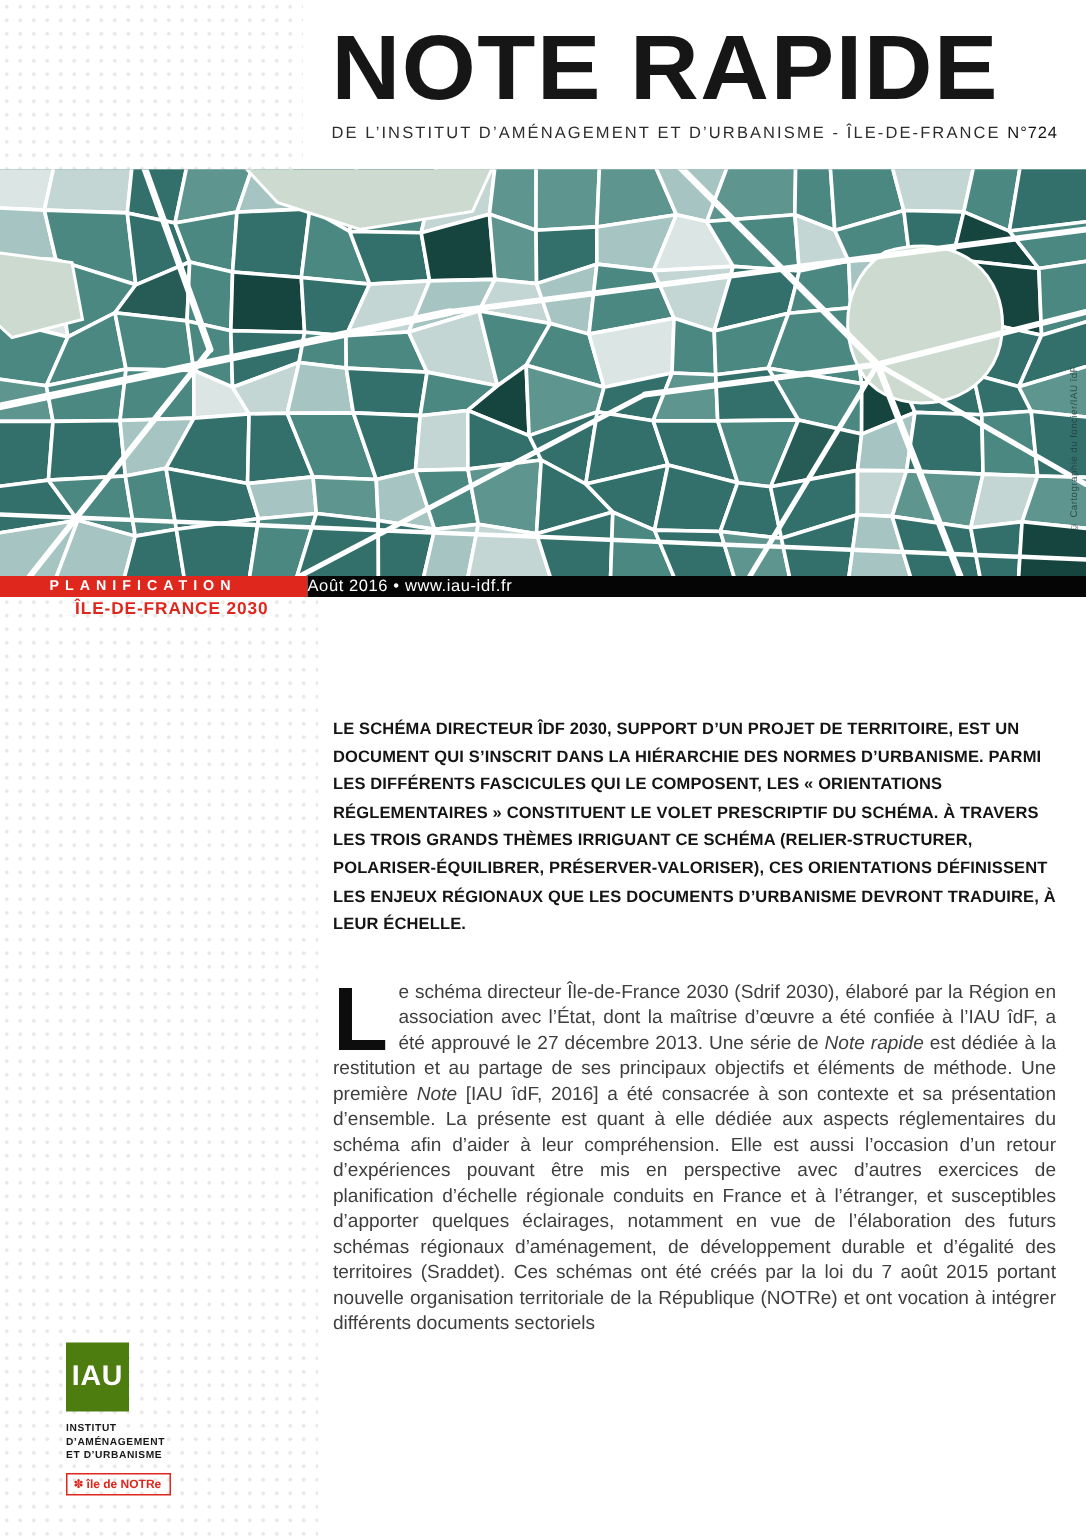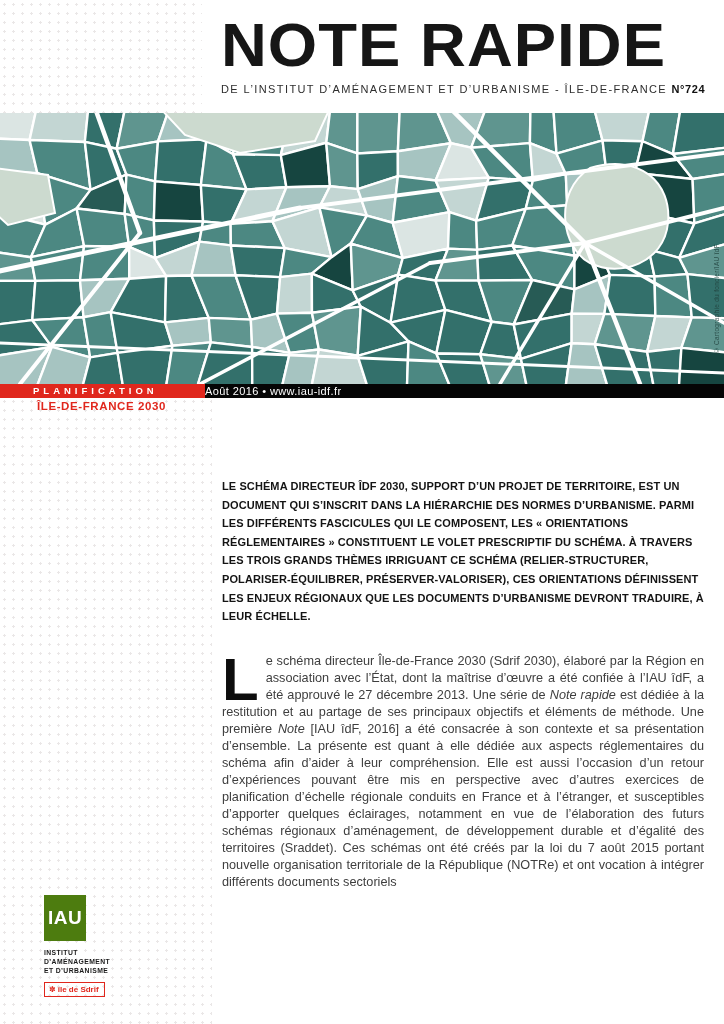--- a/index.html
+++ b/index.html
@@ -20,21 +20,21 @@
   
   .masthead{position:absolute;left:221px;top:14px;width:486px;}
   .masthead-title{
     font-size:61px;font-weight:bold;letter-spacing:1px;color:#161616;
     line-height:1.04;white-space:nowrap;transform:scaleX(1.04);transform-origin:left;
   }
   .masthead-sub{
     margin-top:6px;font-size:11px;color:#2d2d2d;letter-spacing:1.4px;
     white-space:nowrap;
   }
-  .masthead-sub b{font-weight:bold;color:#111;letter-spacing:0.6px;}
+  .masthead-sub b{font-weight:normal;color:#111;letter-spacing:0.6px;}
 
   
   .map-band{position:absolute;left:0;top:113px;width:724px;height:271px;background:#4c8882;}
   .map-band svg{display:block;}
   .map-credit{
     position:absolute;right:4px;bottom:30px;
     writing-mode:vertical-rl;transform:rotate(180deg);
     font-size:6.5px;color:#21413d;letter-spacing:0.3px;opacity:0.85;
   }
 
@@ -44,21 +44,21 @@
     width:205px;height:14px;background:#e0271d;color:#ffffff;
     font-size:9.5px;font-weight:bold;letter-spacing:4px;
     line-height:14px;padding-left:33px;box-sizing:border-box;
   }
   .banner-black{
     flex:1;height:14px;background:#050505;color:#ffffff;
     font-size:11px;line-height:14px;text-align:left;
     padding-right:13px;letter-spacing:0.4px;
   }
   .banner-edition{
-    position:absolute;left:37px;top:400px;
+    position:absolute;left:50px;top:400px;
     font-size:11.5px;font-weight:bold;color:#e0271d;letter-spacing:0.6px;
   }
 
   
   .article{position:absolute;left:222px;top:447px;width:482px;color:#111;}
   .article-title{
     font-size:30px;line-height:32.5px;font-weight:bold;color:#131313;
     letter-spacing:-0.2px;white-space:pre-line;
   }
   .standfirst{
@@ -286,17 +286,17 @@
   </div>
 
   <div class="iau">
     <div class="iau-square">IAU</div>
     <div class="iau-lines">
       <div>INSTITUT</div>
       <div>D’AMÉNAGEMENT</div>
       <div>ET D’URBANISME</div>
     </div>
     <div class="iau-region">
-      <span class="flower">✽</span><span>île de Sdrif</span>
+      <span class="flower">✽</span><span>île de NOTRe</span>
     </div>
   </div>
 
 </div>
 
 </body></html>

